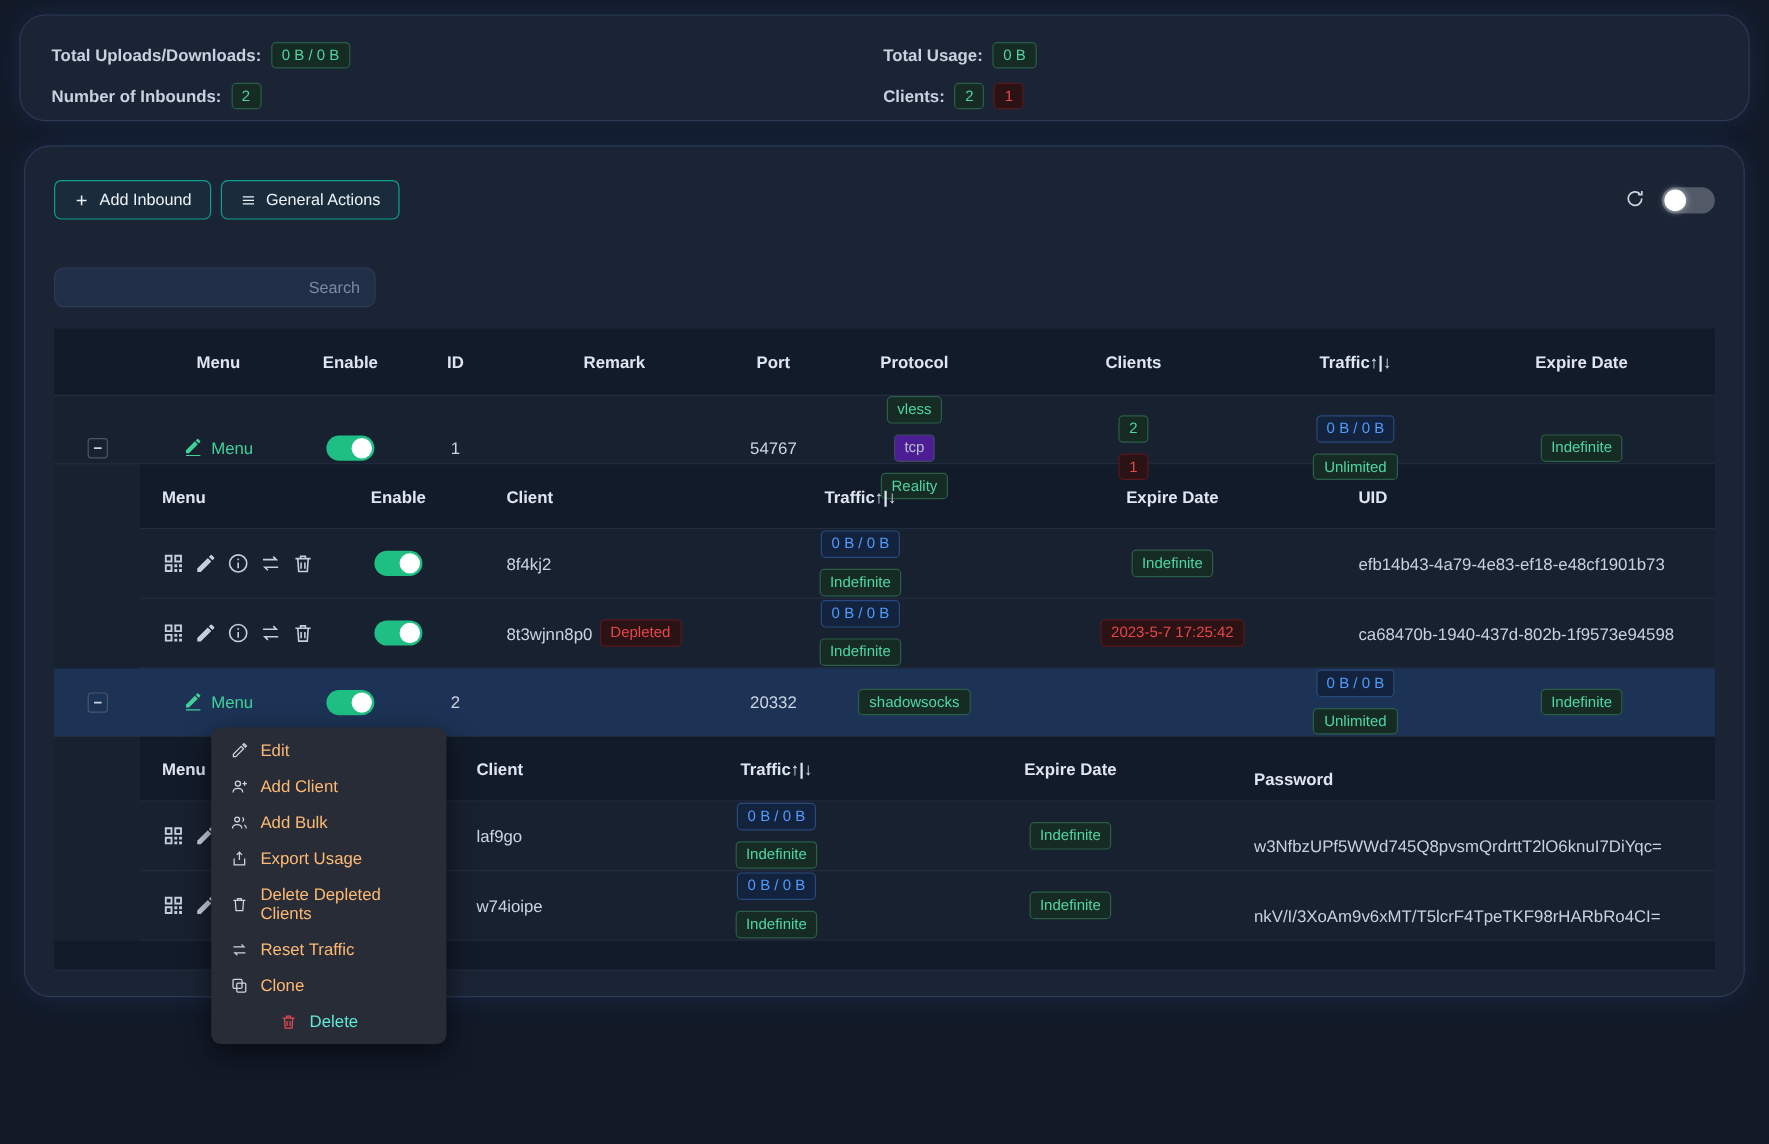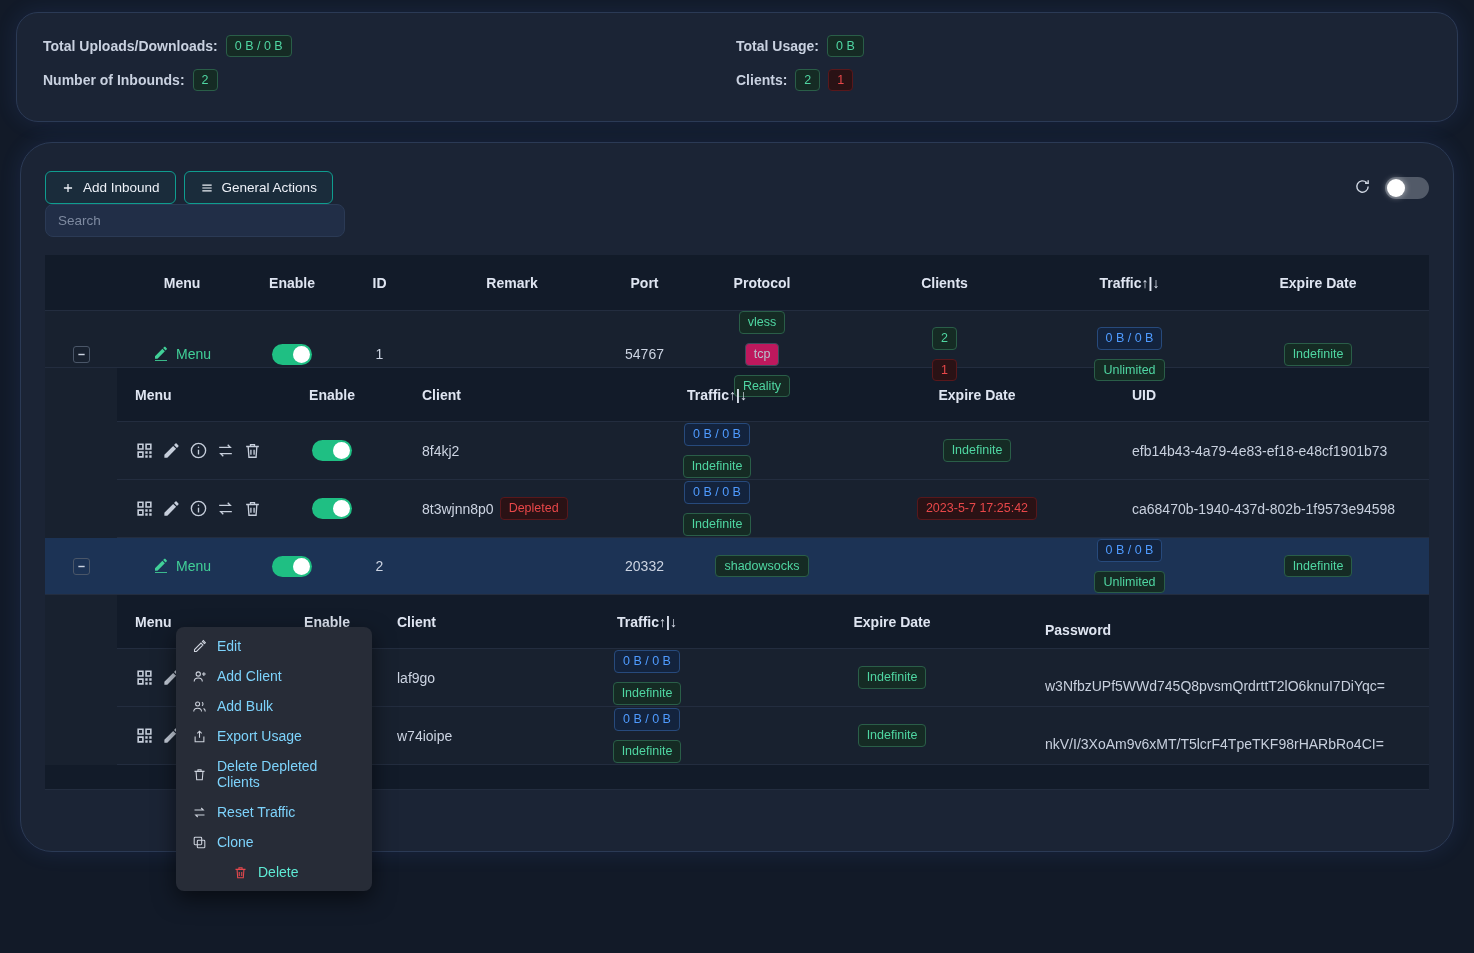--- a/index.html
+++ b/index.html
@@ -9,50 +9,50 @@
     font-family:"Liberation Sans", sans-serif;
     color:#cfd6e4; font-size:14px;
   }
   
   .panel {
     background:#1b2435;
     border:1px solid #2b3a55;
     border-radius:22px;
     box-shadow:0 0 22px rgba(80,130,255,.12);
   }
-  .stats-panel { margin:12px 16px 0; height:110px; padding:16px 26px; }
+  .stats-panel { margin:12px 16px 0; height:89px; padding:16px 26px; }
   .stats-grid { display:grid; grid-template-columns:693px 1fr; grid-auto-rows:34px; align-items:center; }
   .stat { display:flex; align-items:center; gap:8px; font-weight:700; color:#c9d1e0; }
-  .main-panel { margin:20px; padding:28px 24px 20px; position:relative; min-height:710px;border-radius:32px; }
+  .main-panel { margin:20px; padding:28px 24px 20px; position:relative; min-height:710px; }
 
   
   .tag { display:inline-block; padding:1px 8px; font-size:12.5px; font-weight:400;
          border-radius:4px; border:1px solid; line-height:1.5; white-space:nowrap; }
   .tag.green { color:#4fd6a2; border-color:#2a5e48; background:#152b24; }
   .tag.blue  { color:#4f9bff; border-color:#274a7c; background:#13233d; }
   .tag.red   { color:#e84749; border-color:#58181c; background:#2a1215; }
-  .tag.gray  { color:#b8c0cc; border-color:#3e4a5c; background:#be185d; }
+  .tag.gray  { color:#b8c0cc; border-color:#3e4a5c; background:#4c1d95; }
 
   
   .toolbar { display:flex; align-items:center; gap:8px; }
   .tbtn { display:flex; align-items:center; gap:8px; height:33px; padding:0 15px;
           background:rgba(14,150,135,.07); border:1px solid #0f9d8f; border-radius:6px;
           color:#edf1f8; font-size:13.5px; font-family:inherit; cursor:pointer; }
   .tbtn svg { width:14px; height:14px; stroke:#edf1f8; }
   .toolbar-right { margin-left:auto; display:flex; align-items:center; gap:14px; }
   .refresh-btn { background:none; border:none; cursor:pointer; }
   .refresh-btn svg { width:17px; height:17px; stroke:#cdd4e0; }
   .theme-switch { width:44px; height:22px; border-radius:11px; background:#525a68; position:relative; cursor:pointer; }
   .theme-switch .knob { position:absolute; left:2px; top:2px; width:18px; height:18px; border-radius:50%;
                         background:#fff; box-shadow:0 0 6px rgba(255,255,255,.6); }
 
   
-  .search { display:block; width:300px; height:33px; padding:0 12px;
+  .search { display:block; margin-top:40px; width:268px; height:33px; padding:0 12px;
             background:#212e47; border:1px solid #2b3a55; border-radius:8px;
-            color:#dfe5f0; font-size:13.5px; font-family:inherit; outline:none; }
+            color:#dfe5f0; font-size:13.5px; font-family:inherit; outline:none;text-align:right; }
   .search::placeholder { color:#7e8aa0; }
 
   
   .table { margin-top:18px; background:#18212f; }
   .trow { display:grid; align-items:center; border-bottom:1px solid #232d3f; }
   .main-grid { grid-template-columns:72px 130px 90px 85px 180px 85px 150px 215px 155px 1fr; height:57px; }
   .n1-grid   { grid-template-columns:160px 110px 215px 230px 290px 1fr; height:58px; }
   .n2-grid   { grid-template-columns:160px 100px 170px 200px 290px 1fr; height:58px; }
   .thead { background:#121b29; height:56px; }
   .nested { margin-left:72px; }
@@ -85,21 +85,21 @@
   .actions { gap:8px; }
   .act { background:none; border:none; padding:0; cursor:pointer; display:flex; }
   .act svg { width:19px; height:19px; stroke:#c6cedb; fill:none; stroke-width:1.7; }
   .act svg.filled { fill:#c6cedb; stroke:none; }
 
   
   .context-menu { position:absolute; left:155px; top:484px; width:196px; z-index:10;
                   background:#272c37; border-radius:8px; padding:4px 0;
                   box-shadow:0 8px 22px rgba(0,0,0,.55); }
   .menu-item { display:flex; align-items:center; gap:10px; padding:7px 16px;
-               color:#7dd3fc; font-size:14px; cursor:pointer; }
+               color:#fdba74; font-size:14px; cursor:pointer; }
   .menu-item svg { width:15px; height:15px; stroke:#ced3dd; fill:none; stroke-width:1.7; flex:0 0 auto; }
   .menu-item.danger { color:#5eead4;margin-left:41px; }
   .menu-item.danger svg { stroke:#e5484d; }
 </style>
 </head>
 <body>
 
 <div class="panel stats-panel">
   <div class="stats-grid">
     <div class="stat">

